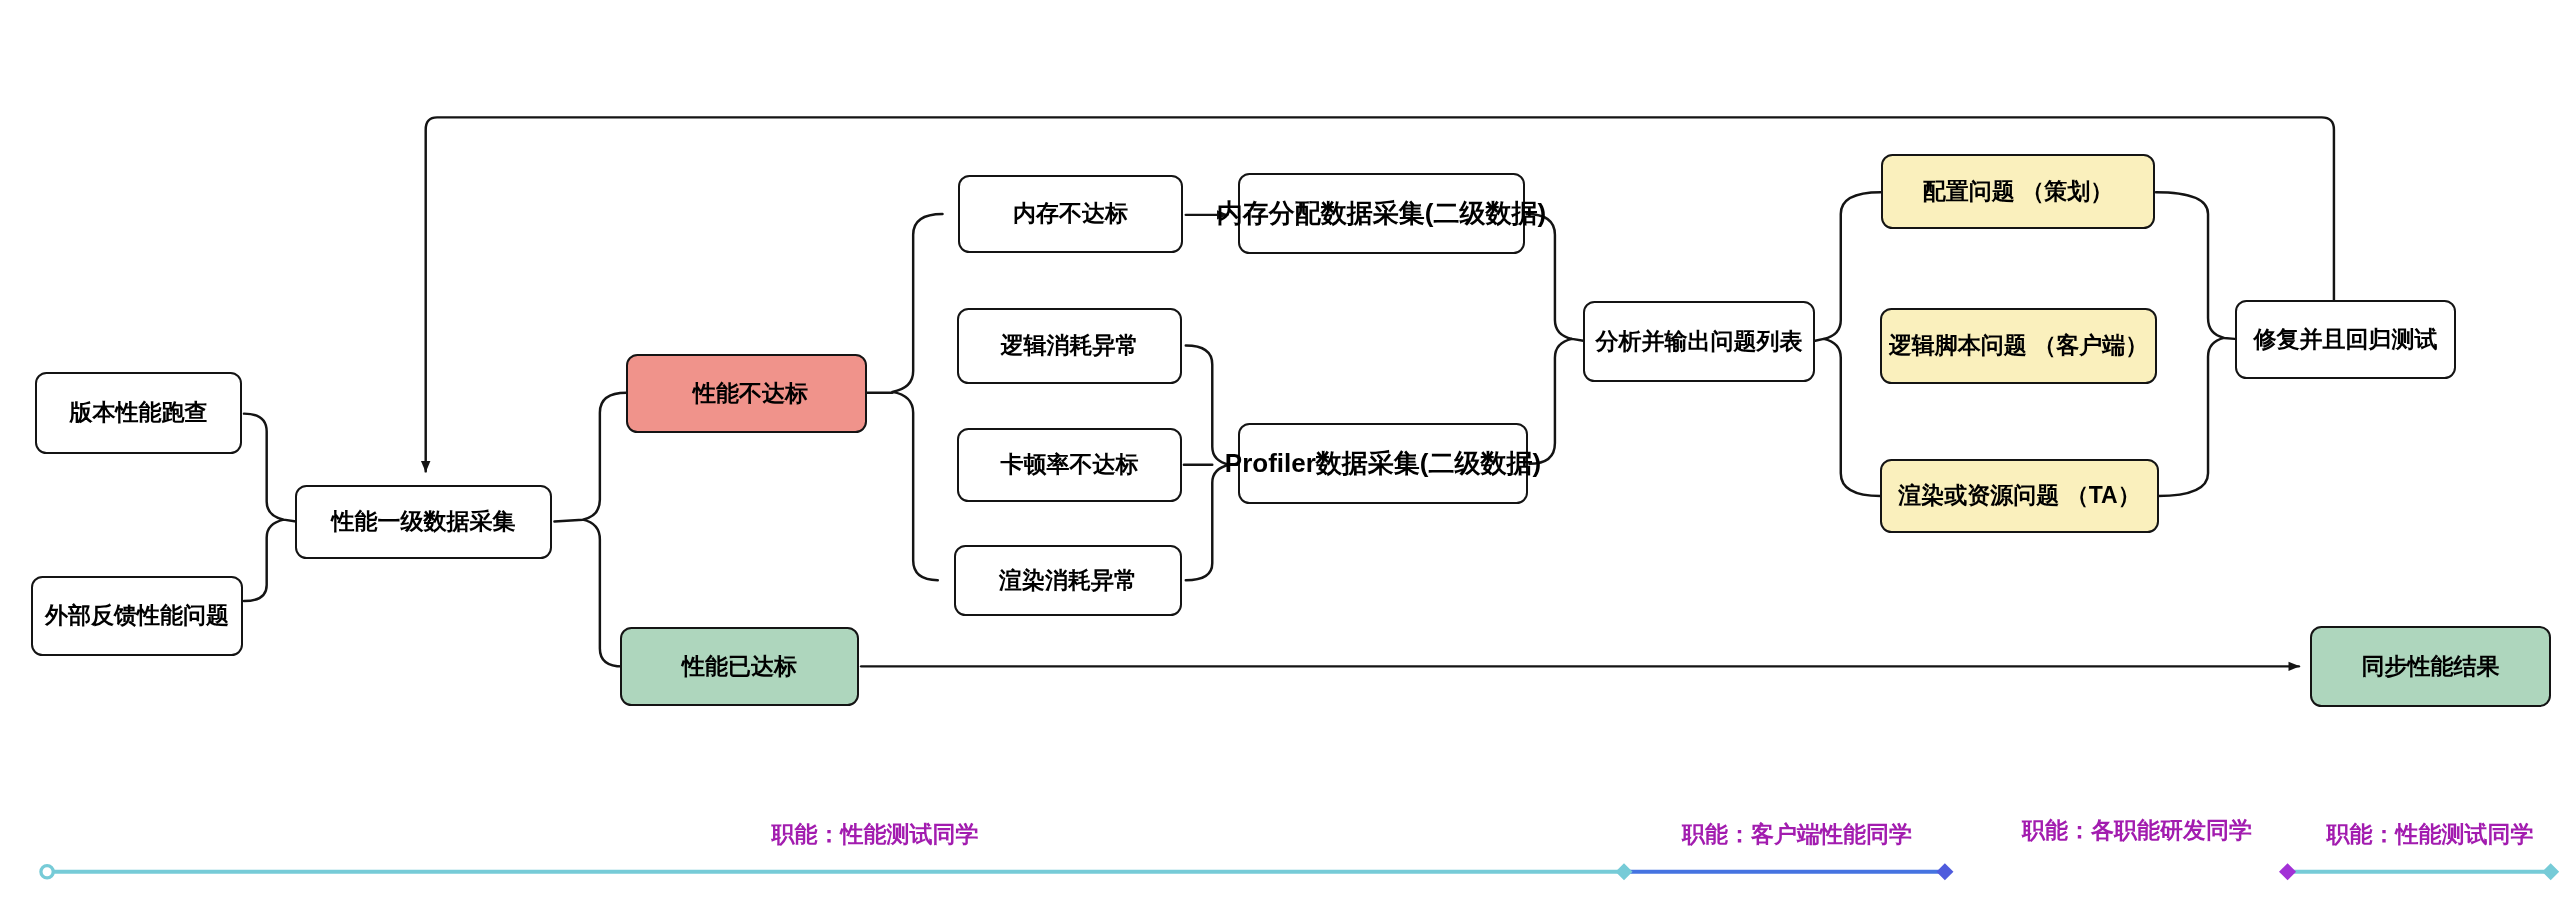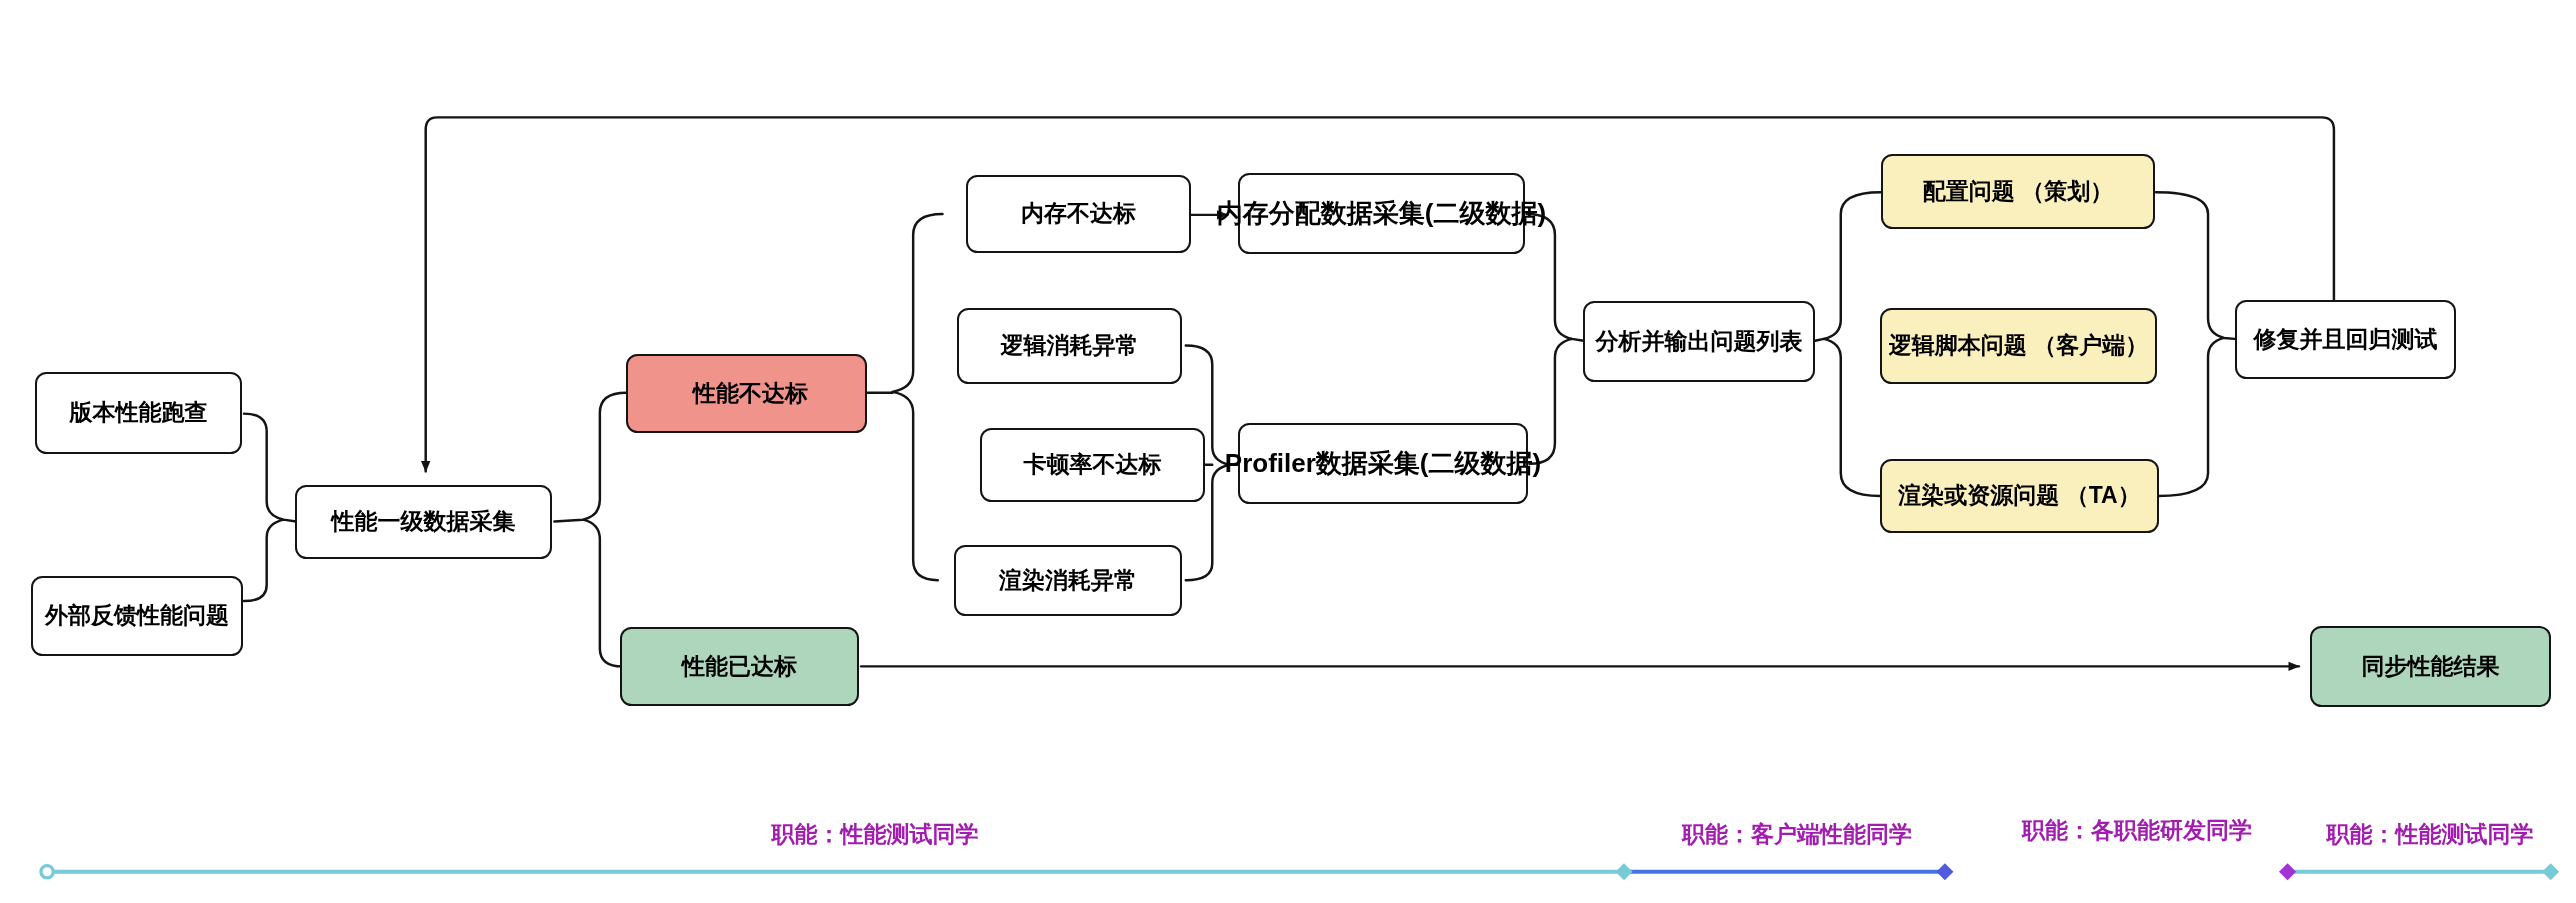--- a/index.html
+++ b/index.html
@@ -84,24 +84,24 @@
       <path d="M2416,912 L2425,921 L2416,930 L2407,921 Z" fill="#a231d6"></path>
       <path d="M2694,912 L2703,921 L2694,930 L2685,921 Z" fill="#76cbd7"></path>
     </g>
   </svg>
 
   <div class="node" style="left:35px;top:372px;width:207px;height:82px;">版本性能跑查</div>
   <div class="node" style="left:31px;top:562px;width:212px;height:80px;margin-top:14px;">外部反馈性能问题</div>
   <div class="node" style="left:295px;top:485px;width:257px;height:74px;">性能一级数据采集</div>
   <div class="node red" style="left:626px;top:354px;width:241px;height:79px;padding-left:8px;">性能不达标</div>
   <div class="node green" style="left:620px;top:627px;width:239px;height:79px;">性能已达标</div>
-  <div class="node" style="left:958px;top:175px;width:225px;height:78px;margin-left:8px;">内存不达标</div>
+  <div class="node" style="left:958px;top:175px;width:225px;height:78px;">内存不达标</div>
   <div class="node small" style="left:1238px;top:173px;width:287px;height:81px;">内存分配数据采集(二级数据)</div>
   <div class="node" style="left:957px;top:308px;width:225px;height:76px;">逻辑消耗异常</div>
-  <div class="node" style="left:957px;top:428px;width:225px;height:74px;margin-left:23px;">卡顿率不达标</div>
+  <div class="node" style="left:957px;top:428px;width:225px;height:74px;">卡顿率不达标</div>
   <div class="node" style="left:954px;top:545px;width:228px;height:71px;">渲染消耗异常</div>
   <div class="node" style="left:1583px;top:301px;width:232px;height:81px;">分析并输出问题列表</div>
   <div class="node small" style="left:1238px;top:423px;width:290px;height:81px;">Profiler数据采集(二级数据)</div>
   <div class="node yellow" style="left:1881px;top:154px;width:274px;height:75px;">配置问题 （策划）</div>
   <div class="node yellow" style="left:1880px;top:308px;width:277px;height:76px;">逻辑脚本问题 （客户端）</div>
   <div class="node yellow" style="left:1880px;top:459px;width:279px;height:74px;">渲染或资源问题 （TA）</div>
   <div class="node" style="left:2235px;top:300px;width:221px;height:79px;">修复并且回归测试</div>
   <div class="node green" style="left:2310px;top:626px;width:241px;height:81px;">同步性能结果</div>
 
   <div class="role-label" style="left:875px;top:834px;">职能：性能测试同学</div>

